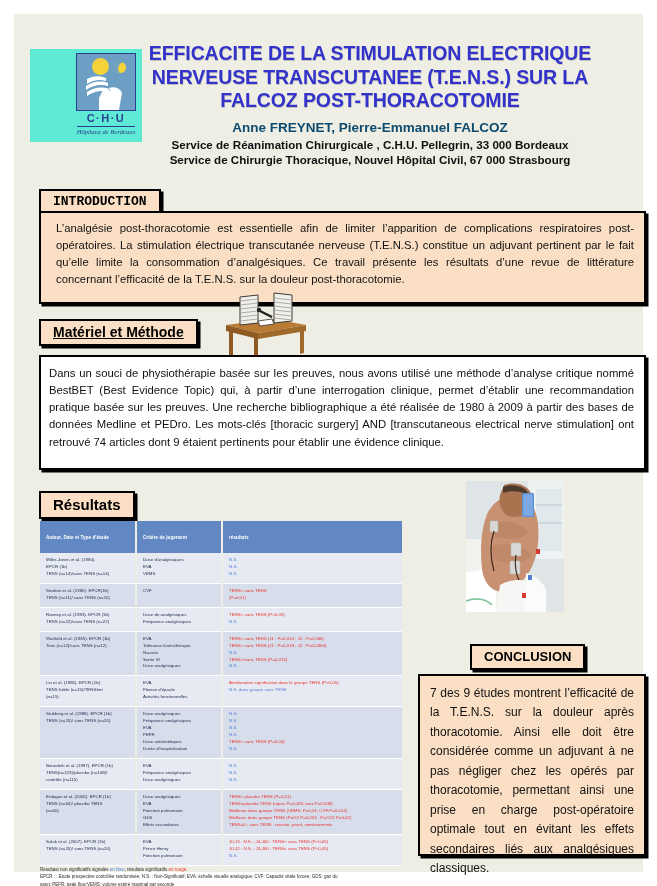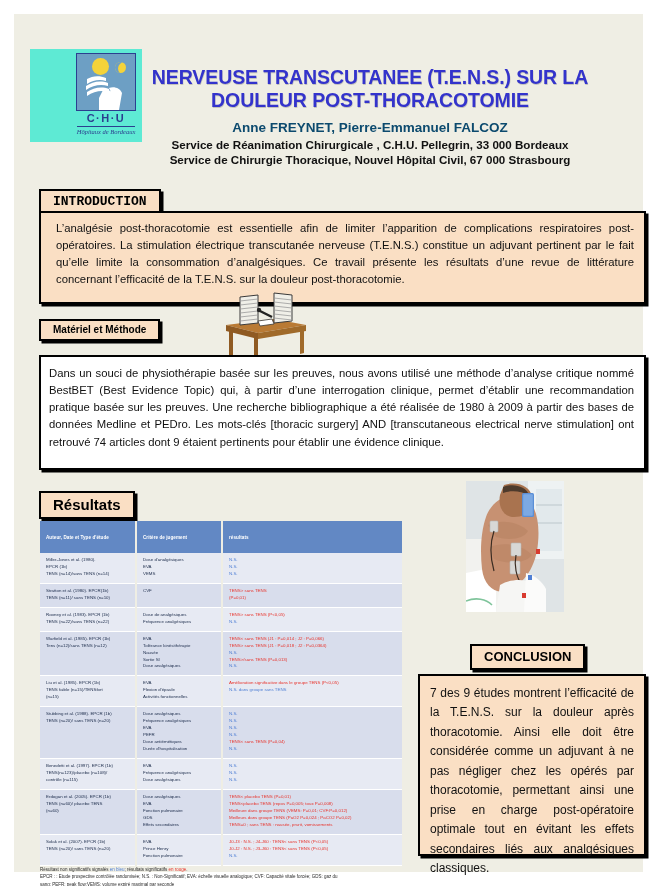--- a/index.html
+++ b/index.html
@@ -131,21 +131,21 @@
     position: absolute;
     background: #fadfc4;
     border: 2.5px solid #000000;
     box-shadow: 2.5px 2.5px 0 #000000;
     padding: 3px 12px 4px 12px;
     font-weight: bold;
     color: #000000;
     box-sizing: border-box;
   }
   .sect-head.h-intro { left: 25px; top: 175px; font-size: 13px; font-family: Liberation Mono, monospace; }
-  .sect-head.h-mat   { left: 25px; top: 305px; font-size: 10px; }
+  .sect-head.h-mat   { left: 25px; top: 305px; font-size: 14px; text-decoration: underline; }
   .sect-head.h-res   { left: 25px; top: 477px; font-size: 15px; }
   .sect-head.h-conc  { left: 456px; top: 630px; font-size: 13px; }
 
   
   .panel {
     position: absolute;
     border: 2.5px solid #000000;
     box-shadow: 2.5px 2.5px 0 #000000;
     box-sizing: border-box;
     text-align: justify;
@@ -267,23 +267,23 @@
             <path d="M26 18 C31 16, 37 18, 39 23 L36 40 L30 40 L30 26 Z" fill="#ffffff"></path>
           </svg>
         </div>
         <div class="logo-chu">C·H·U</div>
         <div class="logo-rule"></div>
         <div class="logo-sub">Hôpitaux de Bordeaux</div>
       </div>
 
       <div class="title-block">
         <h1 class="poster-title">
-          <br>
+          <span>EFFICACITE DE LA STIMULATION ELECTRIQUE</span><br>
           <span>NERVEUSE TRANSCUTANEE (T.E.N.S.) SUR LA</span><br>
-          <span>DOULEUR POST-THORACOTOMIE</span>
+          <span>FALCOZ POST-THORACOTOMIE</span>
         </h1>
         <div class="authors">Anne FREYNET, Pierre-Emmanuel FALCOZ</div>
         <div class="affil">
           <span>Service de Réanimation Chirurgicale , C.H.U. Pellegrin, 33 000 Bordeaux</span><br>
           <span>Service de Chirurgie Thoracique, Nouvel Hôpital Civil, 67 000 Strasbourg</span>
         </div>
       </div>
     </div>
 
     <div class="sect-head h-intro">INTRODUCTION</div>

